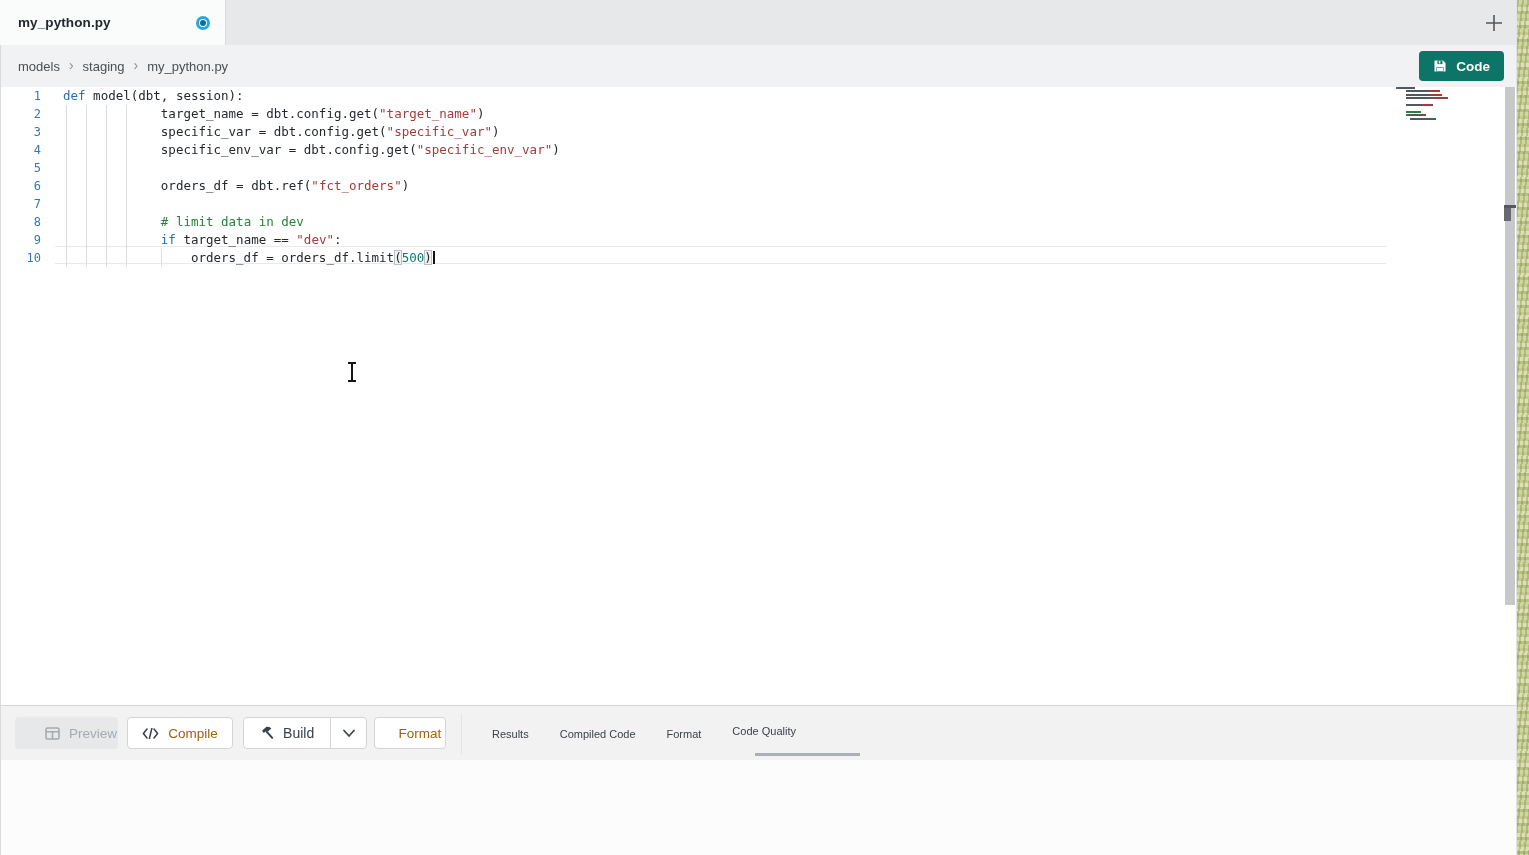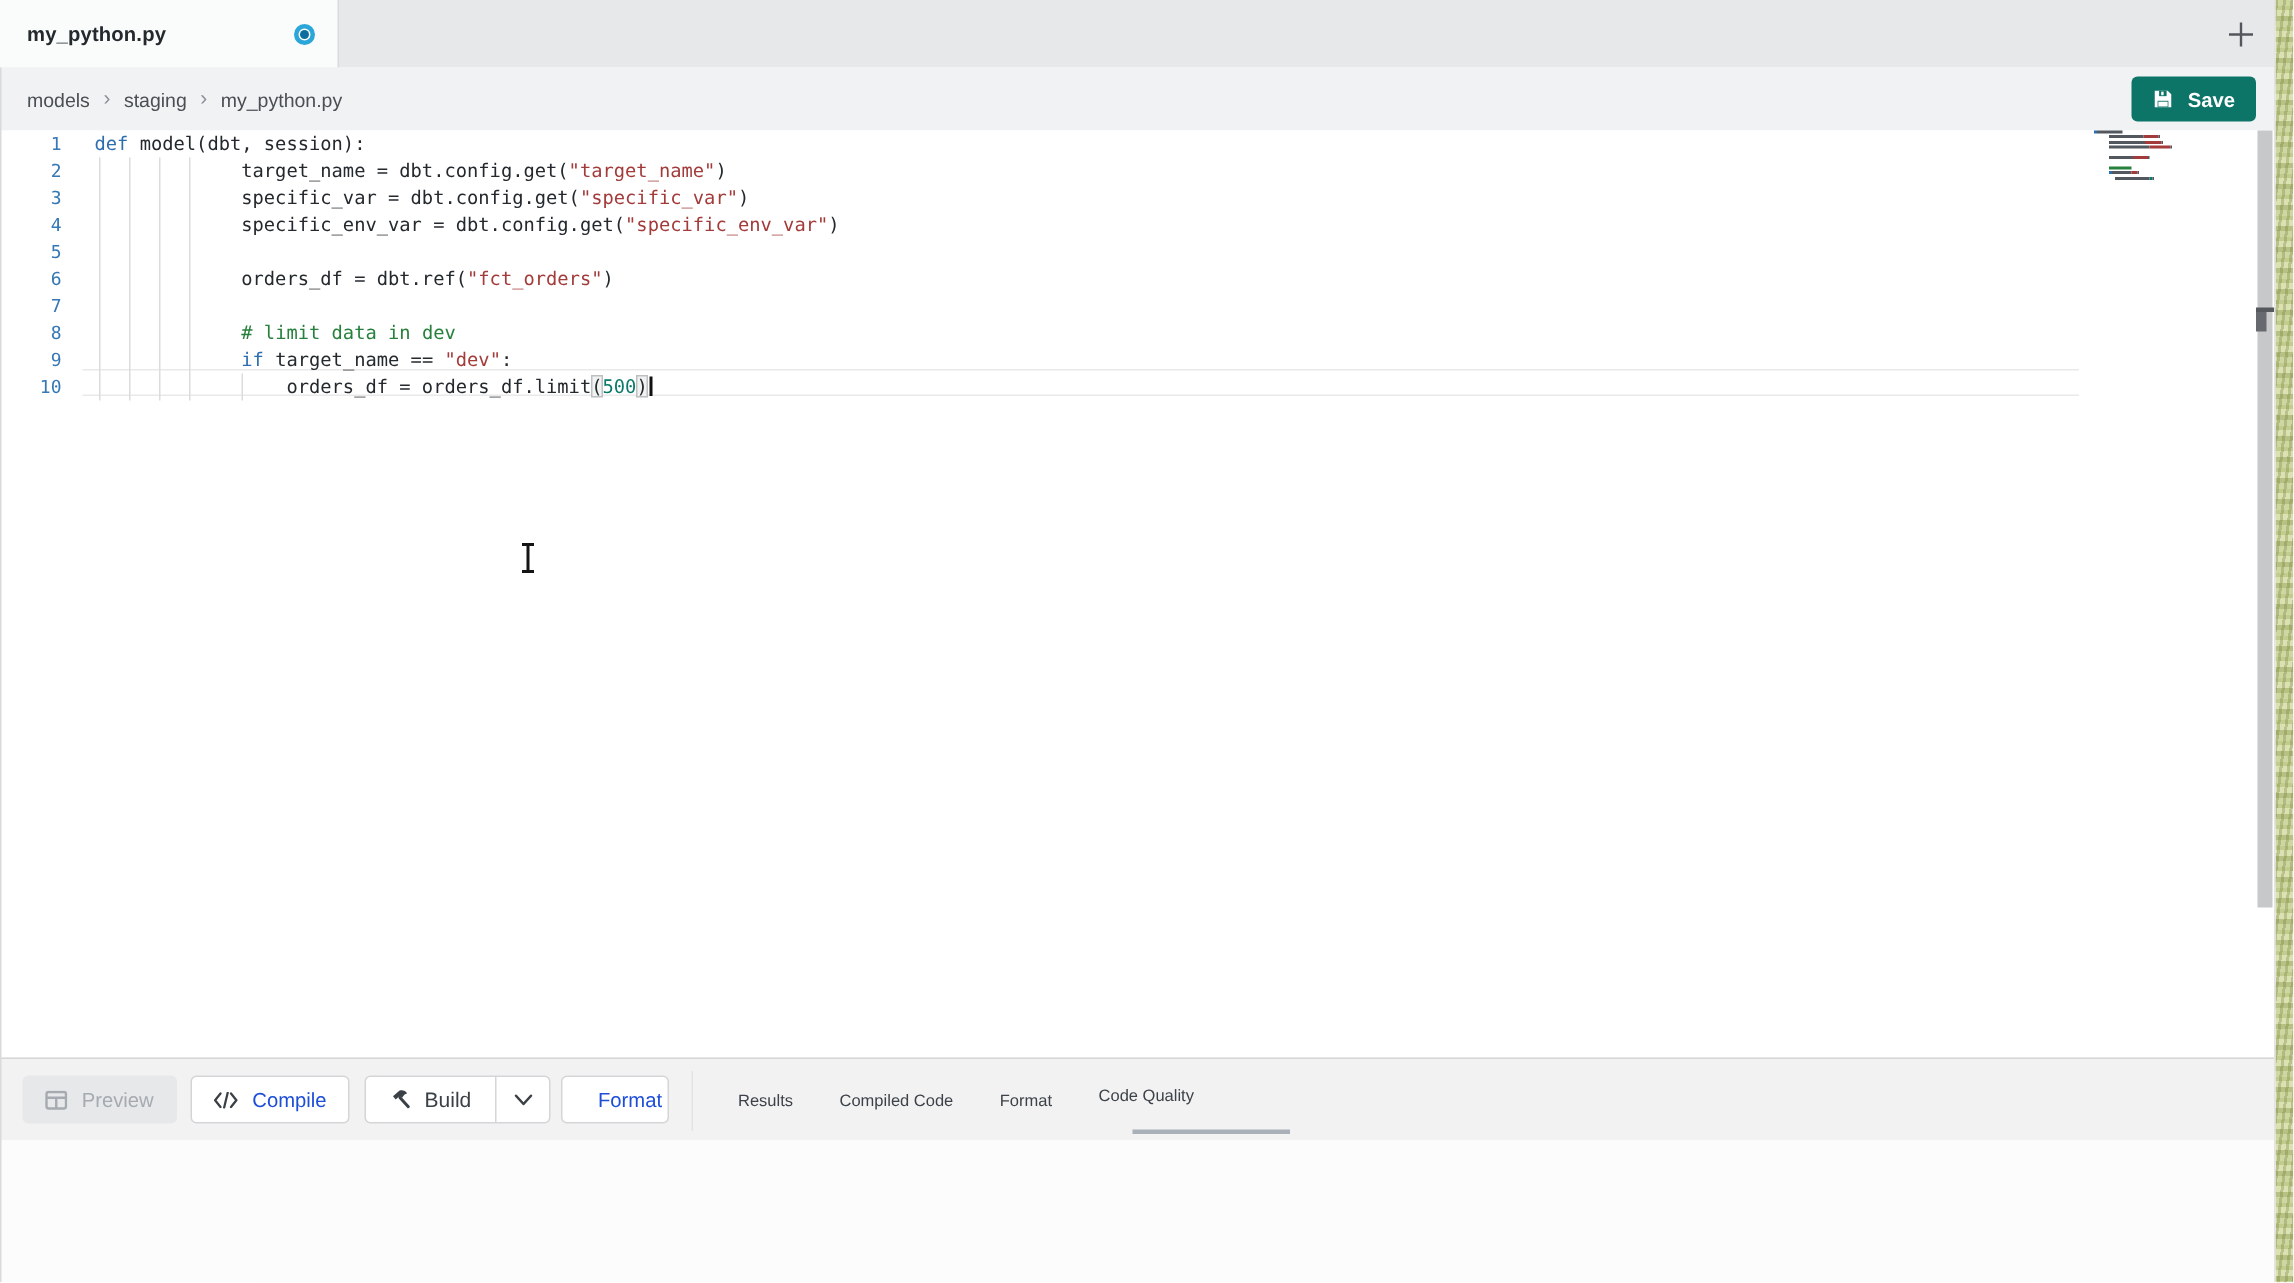--- a/index.html
+++ b/index.html
@@ -108,25 +108,25 @@
   .mouse-ibeam .cap-b { position:absolute; left:1px; bottom:0; width:8px; height:2px; background:#151515; }
 
   
   .toolbar {
     position:absolute; top:705px; left:0; width:1516px; height:55px;
     background:#f2f2f3; border-top:1px solid #d5d6d8;
   }
   .tbtn {
     position:absolute; top:11px; height:32px; border-radius:4px;
     display:flex; align-items:center; justify-content:center; gap:9px;
-    font-family:"Liberation Sans",sans-serif; font-size:13.5px; color:#1d4ed8;
+    font-family:"Liberation Sans",sans-serif; font-size:13.5px; color:#a16207;
     background:#fff; border:1px solid #d3d5d7; cursor:pointer;
   }
   .tbtn.disabled { background:#e7e8ea; border-color:#e7e8ea; color:#a6abb1; cursor:default; }
-  .btn-preview { left:15px;  width:103px; }
+  .btn-preview { left:15px;  width:103px;justify-content:flex-end; }
   .btn-compile { left:127px; width:106px; }
   .btn-build-wrap { position:absolute; left:243px; top:11px; width:124px; height:32px;
     background:#fff; border:1px solid #d3d5d7; border-radius:4px; display:flex; }
   .btn-build-main { width:87px; display:flex; align-items:center; justify-content:center; gap:9px;
     font-size:14px; color:#3a4045; cursor:pointer; }
   .btn-build-chev { width:36px; border-left:1px solid #d3d5d7; display:flex; align-items:center; justify-content:center; cursor:pointer; }
   .btn-format { left:374px; width:72px;padding-left:20px; }
   .tb-divider { position:absolute; left:461px; top:8px; width:1px; height:40px; background:#e2e3e5; }
 
   .rtabs { position:absolute; left:492px; top:0; height:55px; display:flex; gap:31px; align-items:center;
@@ -170,21 +170,21 @@
       <button class="save-btn">
         <span>
           <svg width="14" height="14" viewBox="0 0 14 14">
             <path d="M1.5 1.5h8.6l2.4 2.4v8.6H1.5z" fill="#fff"></path>
             <rect x="4.4" y="1.5" width="5" height="3.6" fill="var(--save)"></rect>
             <rect x="5.8" y="2.1" width="1.6" height="2.4" fill="#fff"></rect>
             <rect x="3.4" y="8.2" width="7.2" height="4.3" fill="var(--save)"></rect>
             <rect x="3.9" y="8.8" width="6.2" height="3.2" fill="#fff"></rect>
           </svg>
         </span>
-        <span>Save</span>
+        <span>Code</span>
       </button>
     </div>
 
     <div class="editor">
       <div class="active-line"></div>
       <div class="indent-guide ig1"></div>
       <div class="indent-guide ig2"></div>
       <div class="indent-guide ig3"></div>
       <div class="indent-guide ig4"></div>
       <div class="indent-guide ig5"></div>

